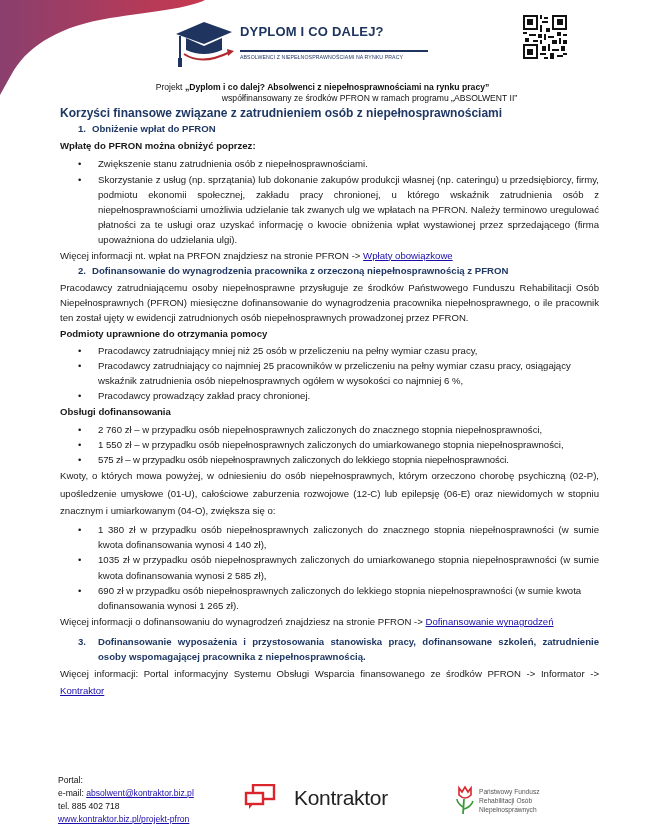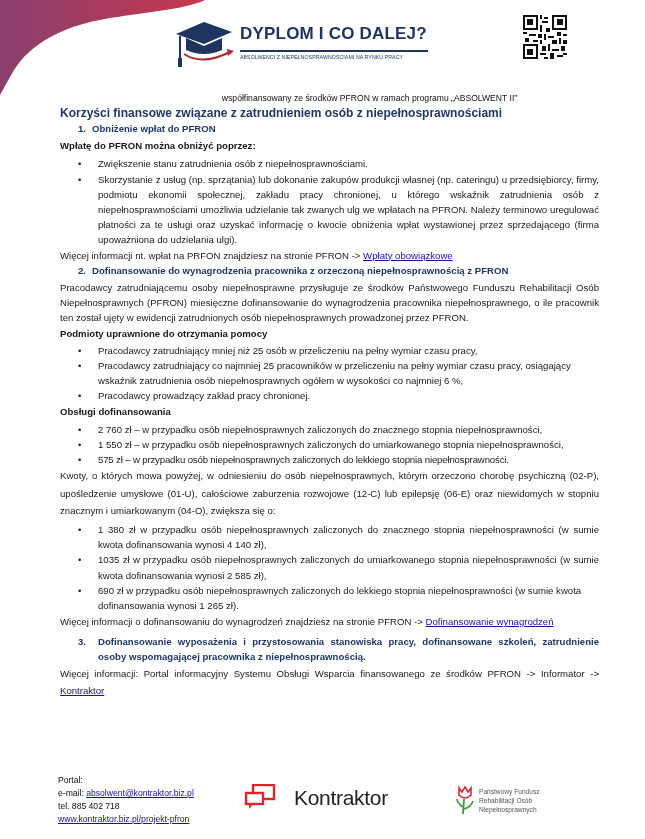--- a/index.html
+++ b/index.html
@@ -1,21 +1,21 @@
 <!DOCTYPE html>
 <html><head>
 <meta charset="utf-8">
 <style>
   html, body { margin:0; padding:0; background:#ffffff; }
   body { width:645px; height:839px; position:relative; overflow:hidden;
          font-family:"Liberation Sans", sans-serif; color:#1a1a1a; }
   .page { position:absolute; inset:0; }
   .swoosh { position:absolute; left:0; top:0; width:645px; height:130px; }
   .logo-wrap { position:absolute; left:172px; top:20px; width:290px; height:48px; }
-  .logo-title { position:absolute; left:68px; top:4px; font-weight:bold; font-size:17px;
+  .logo-title { position:absolute; left:68px; top:4px; font-weight:bold; font-size:13px;
                 color:#1f3560; letter-spacing:0.2px; white-space:nowrap; }
   .logo-line { position:absolute; left:68px; top:30px; width:188px; height:1.5px; background:#1f3560; }
   .logo-sub { position:absolute; left:68px; top:34px; font-size:5.2px; color:#1f3560; white-space:nowrap; letter-spacing:0.1px; }
   .qr { position:absolute; left:523px; top:15px; width:44px; height:44px; }
   .project { position:absolute; left:0; width:645px; text-align:center; font-size:8.6px; color:#111; }
   .content { position:absolute; left:60px; top:105px; width:539px; font-size:9.6px; line-height:15.2px; }
   .h-main { color:#1f3864; font-weight:bold; font-size:12px; line-height:16px; }
   .h-num { color:#1f3864; font-weight:bold; font-size:9.6px; padding-left:18px; display:flex; }
   .h-num .n { width:14px; flex:none; }
   .bold { font-weight:bold; }
@@ -96,20 +96,23 @@
         <rect x="14" y="16" width="3" height="1"></rect>
       <rect x="18" y="15" width="2" height="2"></rect>
         <rect x="8" y="18" width="3" height="1"></rect>
         <rect x="13" y="18" width="2" height="3"></rect>
       <rect x="16" y="19" width="3" height="1"></rect>
         <rect x="19" y="18" width="2" height="1"></rect>
         <rect x="10" y="20" width="2" height="1"></rect>
     </g>
   </svg>
 
+  <div class="project" style="top:82px;">
+    <span>Projekt </span><b>„Dyplom i co dalej? Absolwenci z niepełnosprawnościami na rynku pracy”</b>
+  </div>
   <div class="project" style="top:93px;margin-left:47px;">współfinansowany ze środków PFRON w ramach programu „ABSOLWENT II”</div>
 
   <div class="content">
     <div class="h-main">Korzyści finansowe związane z zatrudnieniem osób z niepełnosprawnościami</div>
 
     <div class="h-num">
       <span class="n">1.</span>
       <span>Obniżenie wpłat do PFRON</span>
     </div>
     <div class="bold" style="margin-top:2px;">Wpłatę do PFRON można obniżyć poprzez:</div>

